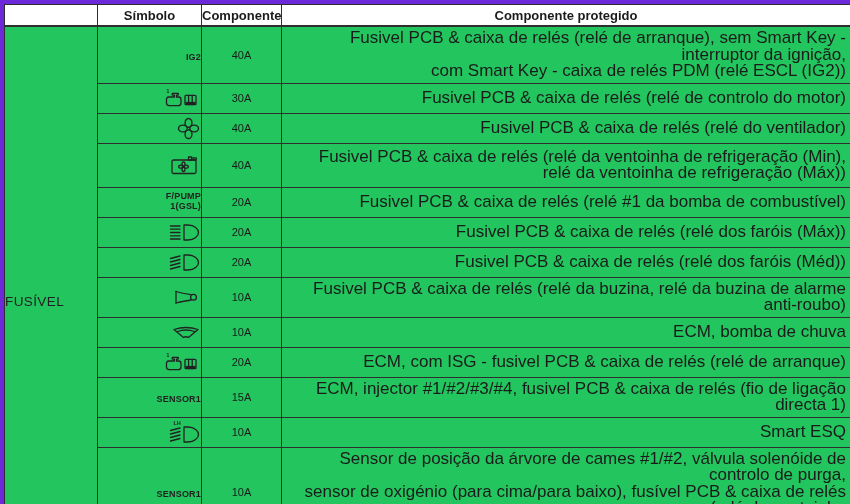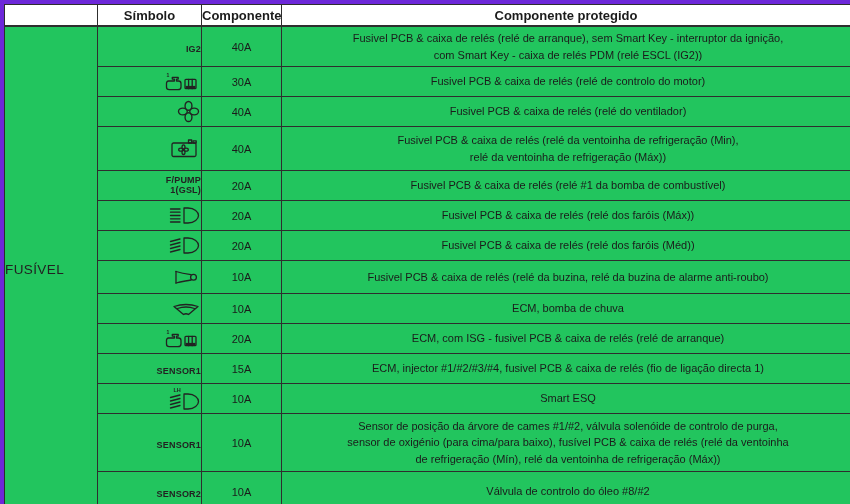--- a/index.html
+++ b/index.html
@@ -21,22 +21,22 @@
     font-size:13.5px;letter-spacing:.4px;color:#222;
     border-right:1px solid #2e2e2e;
   }
   td.sym-cell{text-align:right;}
   .sym-text{
     font-size:9px;font-weight:bold;letter-spacing:.2px;white-space:pre-line;
     line-height:10px;display:inline-block;color:#222;
   }
   td.amp-cell{text-align:center;font-size:11px;color:#1b1b1b;}
   td.comp-cell{
-    font-size:11px;line-height:16.5px;padding:3px 4px 3px 8px;
-    white-space:pre-line;text-align:center;
+    font-size:17px;line-height:16.5px;padding:3px 4px 3px 8px;
+    white-space:pre-line;text-align:right;
   }
   .icon-svg{vertical-align:middle;display:inline-block;}
   .icon-svg path,.icon-svg rect,.icon-svg circle,.icon-svg line,.icon-svg ellipse{
     stroke:#222;stroke-width:1.3;fill:none;stroke-linecap:round;stroke-linejoin:round;
   }
   .icon-svg .filled{fill:#222;stroke:none;}
   .icon-svg text{fill:#222;stroke:none;font-family:"Liberation Sans",sans-serif;font-weight:bold;}
 </style>
 </head>
 <body>

